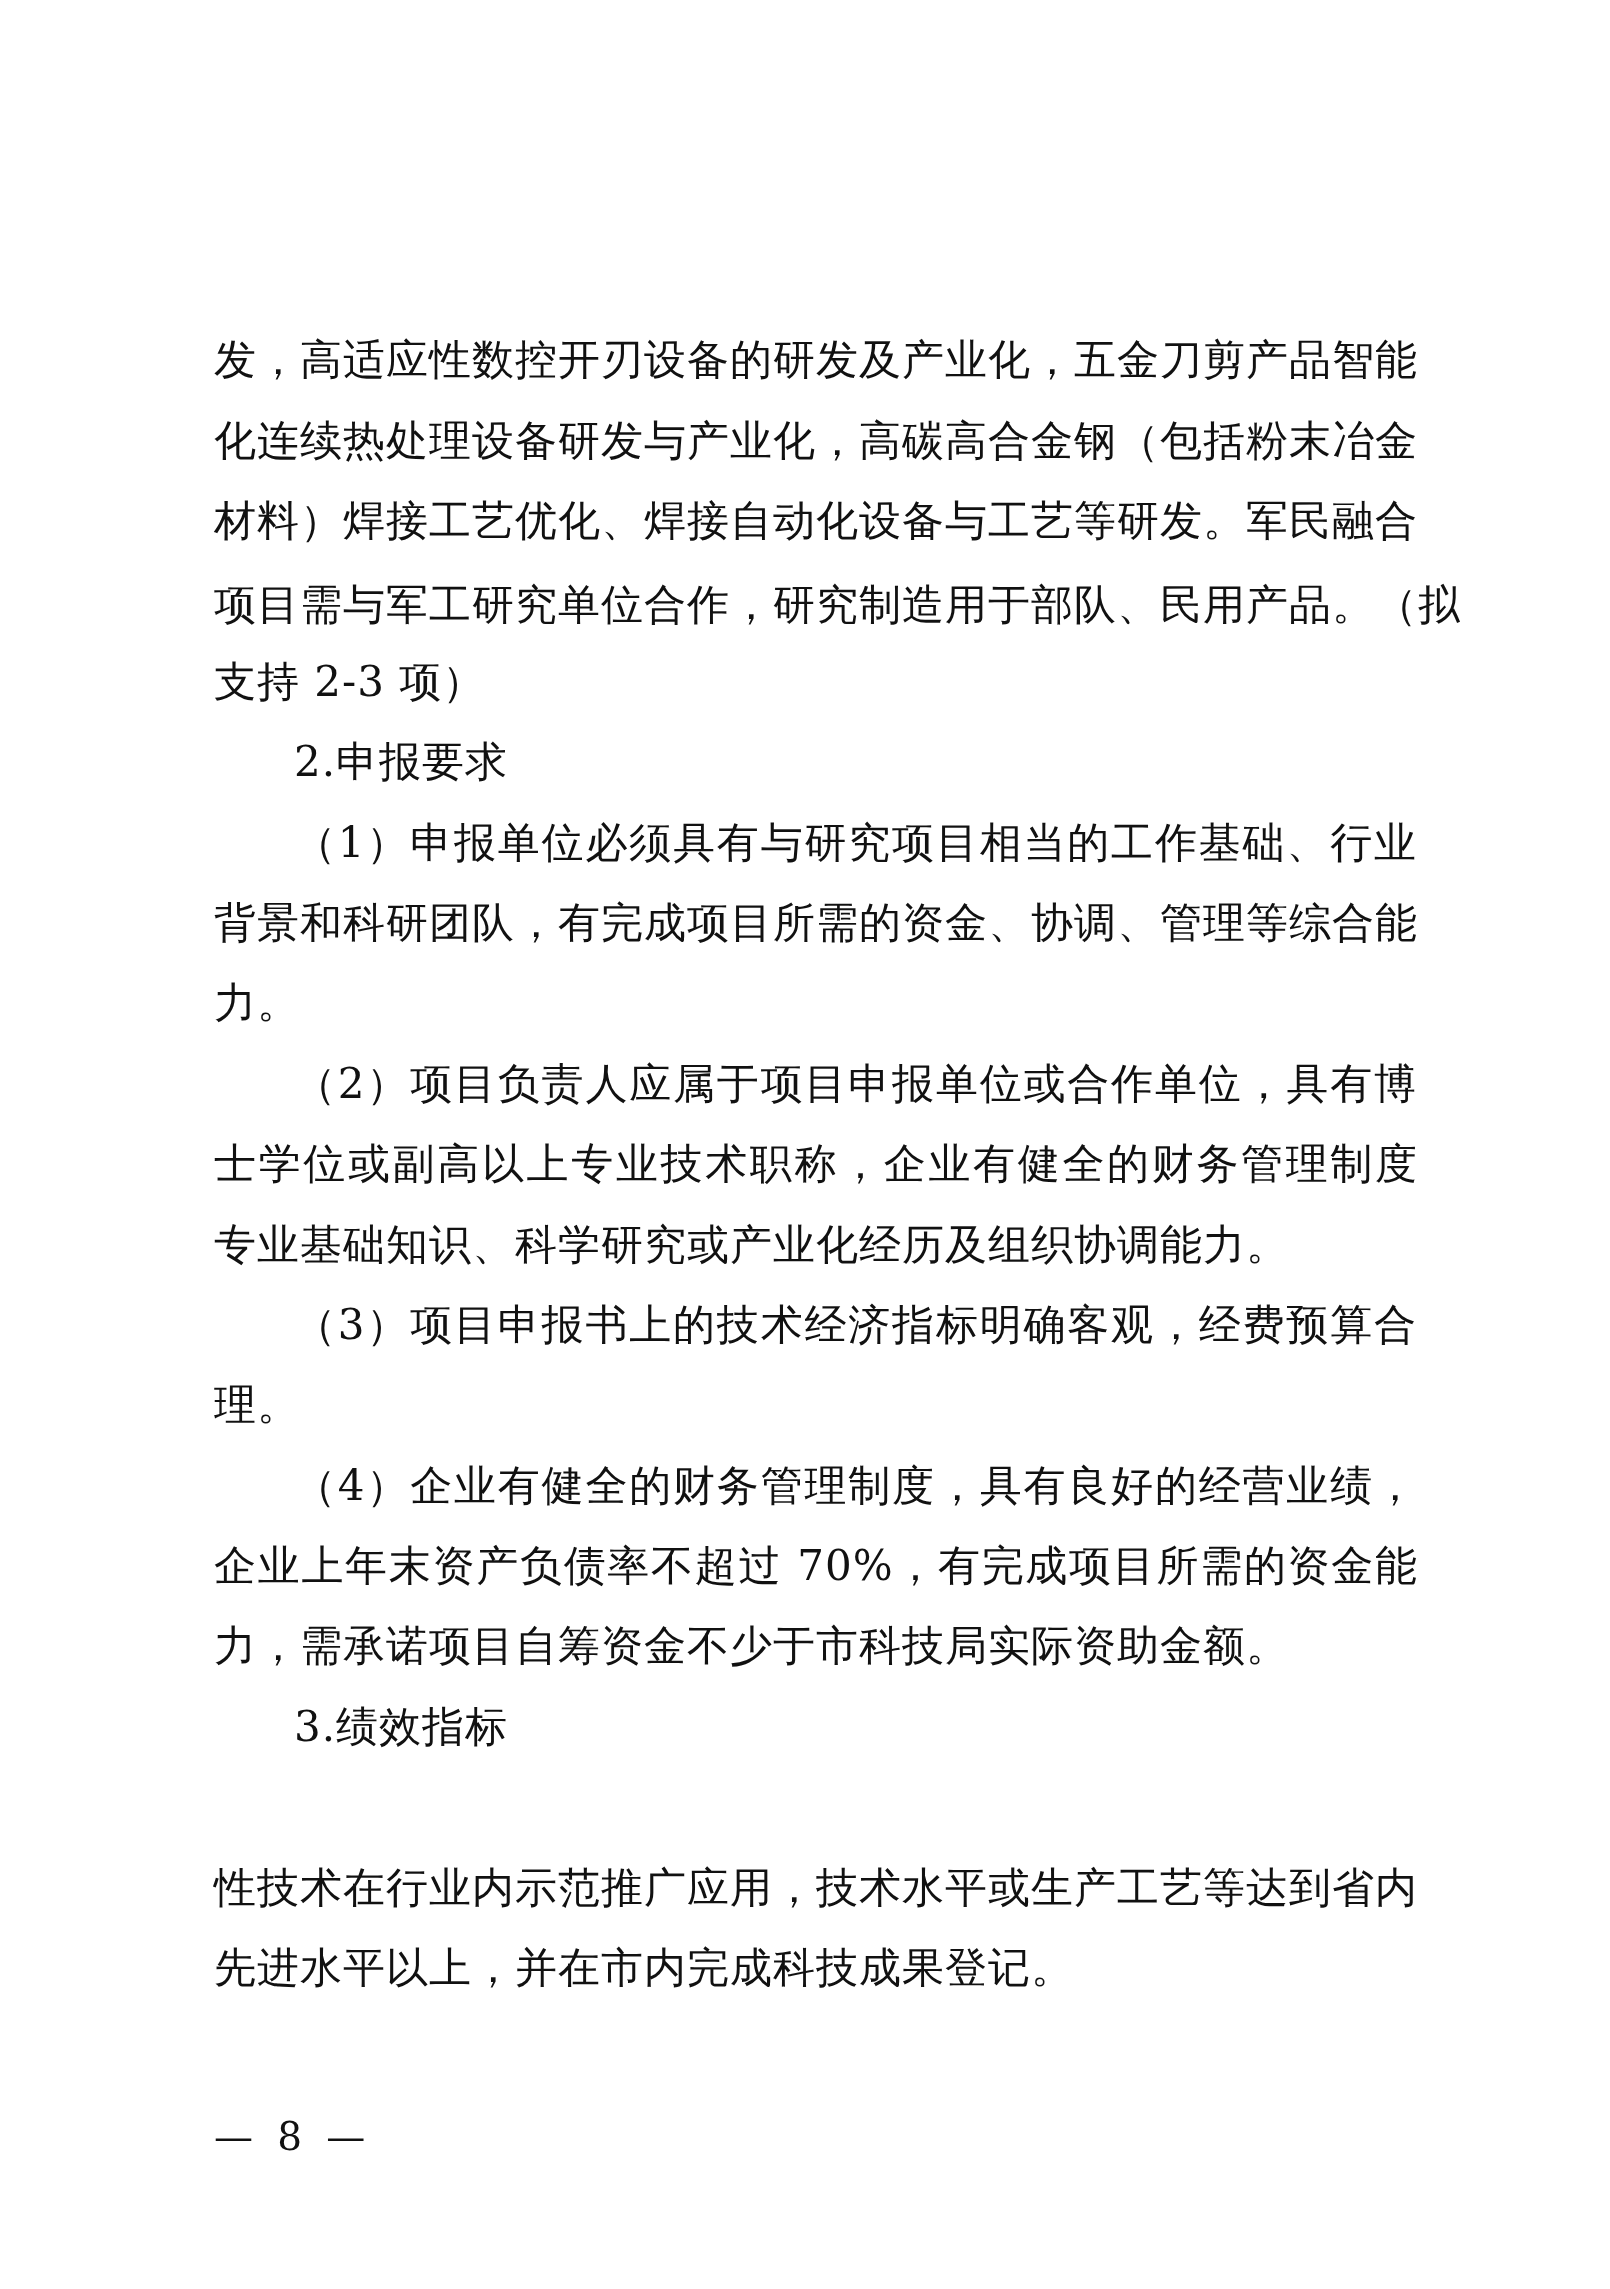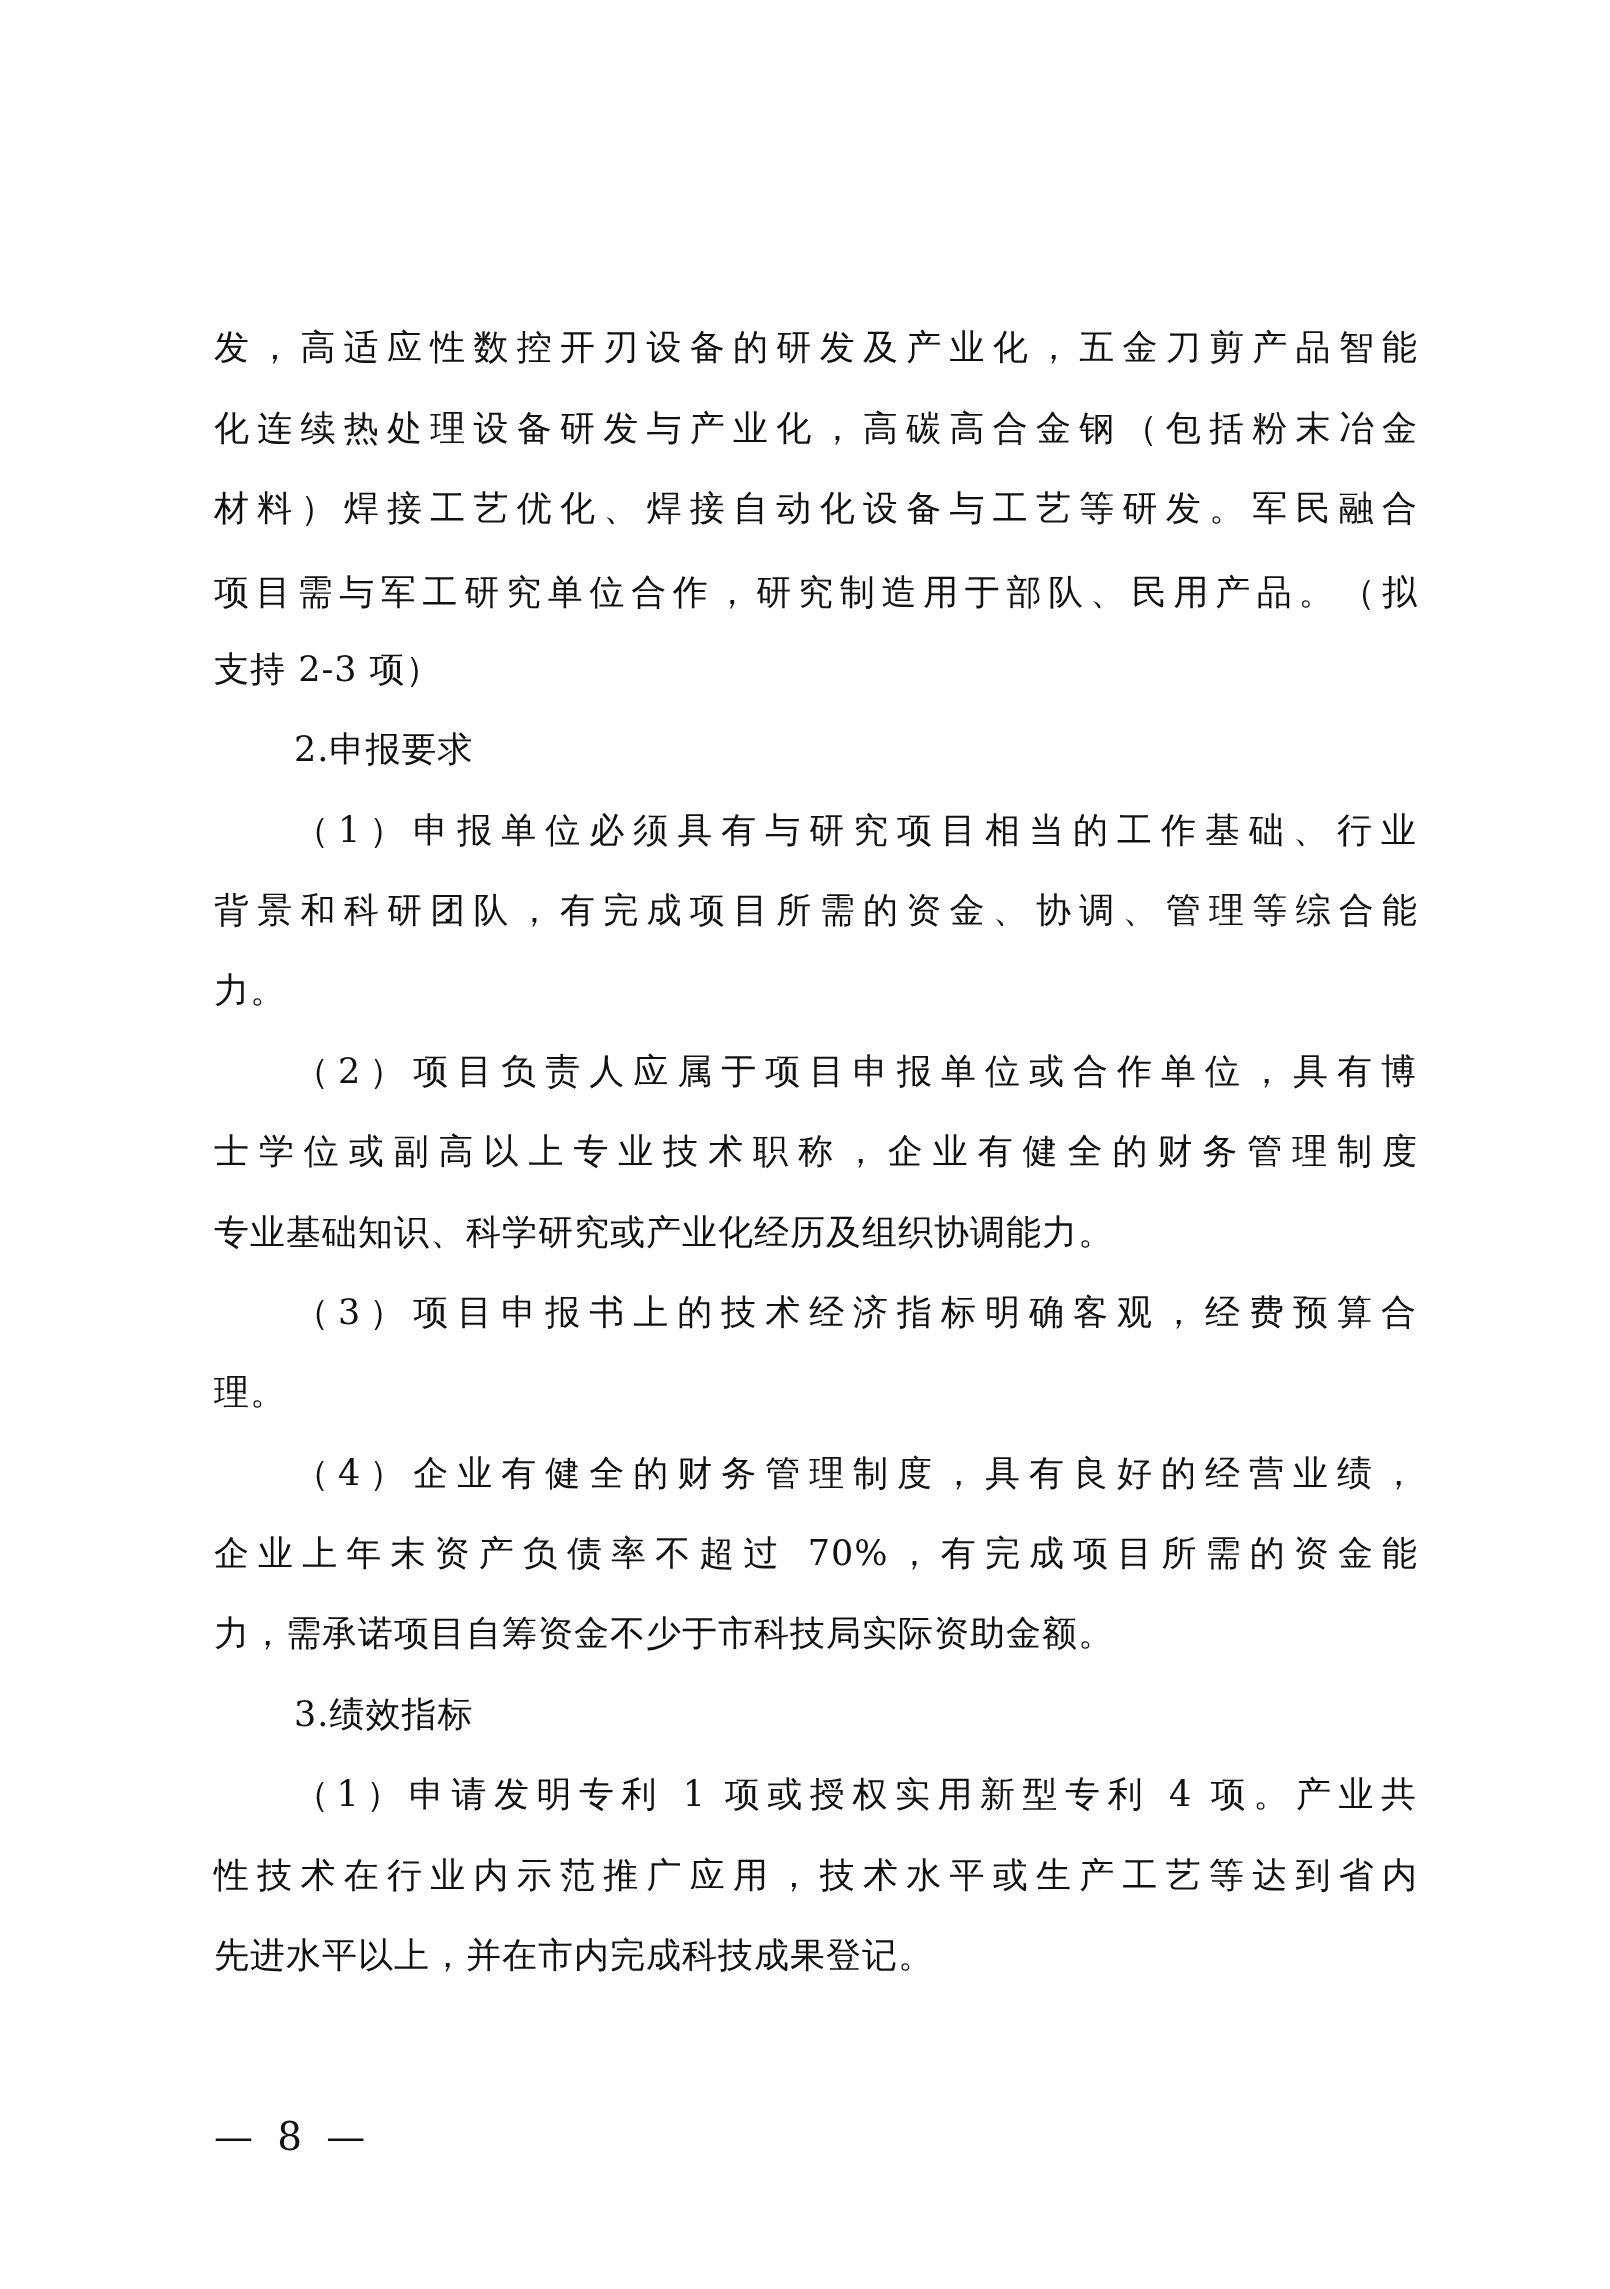--- a/index.html
+++ b/index.html
@@ -1,20 +1,20 @@
 <!DOCTYPE html>
 <html><head>
 <meta charset="utf-8">
 <style>
   html, body { margin:0; padding:0; background:#ffffff; }
   body { width:1610px; height:2290px; position:relative; overflow:hidden;
          font-family:"DejaVu Serif","Liberation Serif",serif; color:#111; }
   .page { position:absolute; left:0; top:0; width:1610px; height:2290px; }
-  .line { position:absolute; left:214px; width:1204px; font-size:35px; line-height:49px;
-          white-space:nowrap; text-align:justify; text-align-last:justify; letter-spacing:1px; }
+  .line { position:absolute; left:214px; width:1204px; font-size:42px; line-height:49px;
+          white-space:nowrap; text-align:justify; text-align-last:justify; letter-spacing:1px;margin-top:12px; }
   .line.last { text-align-last:left; }
   .heading { font-weight:normal; text-align-last:left; }
   .indent { left:294px; width:1123px; }
   .pagenum { position:absolute; left:214px; top:2112px; font-size:39px; line-height:49px;
              white-space:nowrap; letter-spacing:5.9px; }
 </style>
 </head>
 <body>
 
 <div class="page">
@@ -34,19 +34,18 @@
   <div class="line last" style="top:1208px">专业基础知识、科学研究或产业化经历及组织协调能力。</div>
 
   <div class="line indent" style="top:1288px">（3）项目申报书上的技术经济指标明确客观，经费预算合</div>
   <div class="line last" style="top:1368px">理。</div>
 
   <div class="line indent" style="top:1449px">（4）企业有健全的财务管理制度，具有良好的经营业绩，</div>
   <div class="line" style="top:1529px">企业上年末资产负债率不超过 70%，有完成项目所需的资金能</div>
   <div class="line last" style="top:1609px">力，需承诺项目自筹资金不少于市科技局实际资助金额。</div>
 
   <div class="line indent heading" style="top:1690px">3.绩效指标</div>
-  <div class="line indent" style="top:1770px">（1）申请发明专利 1 项或授权实用新型专利 4 项。产业共</div>
   <div class="line last" style="top:1931px">先进水平以上，并在市内完成科技成果登记。</div>
   <div class="line" style="top:1851px">性技术在行业内示范推广应用，技术水平或生产工艺等达到省内</div>
 
   <div class="pagenum">— 8 —</div>
 </div>
 
 
 </body></html>

